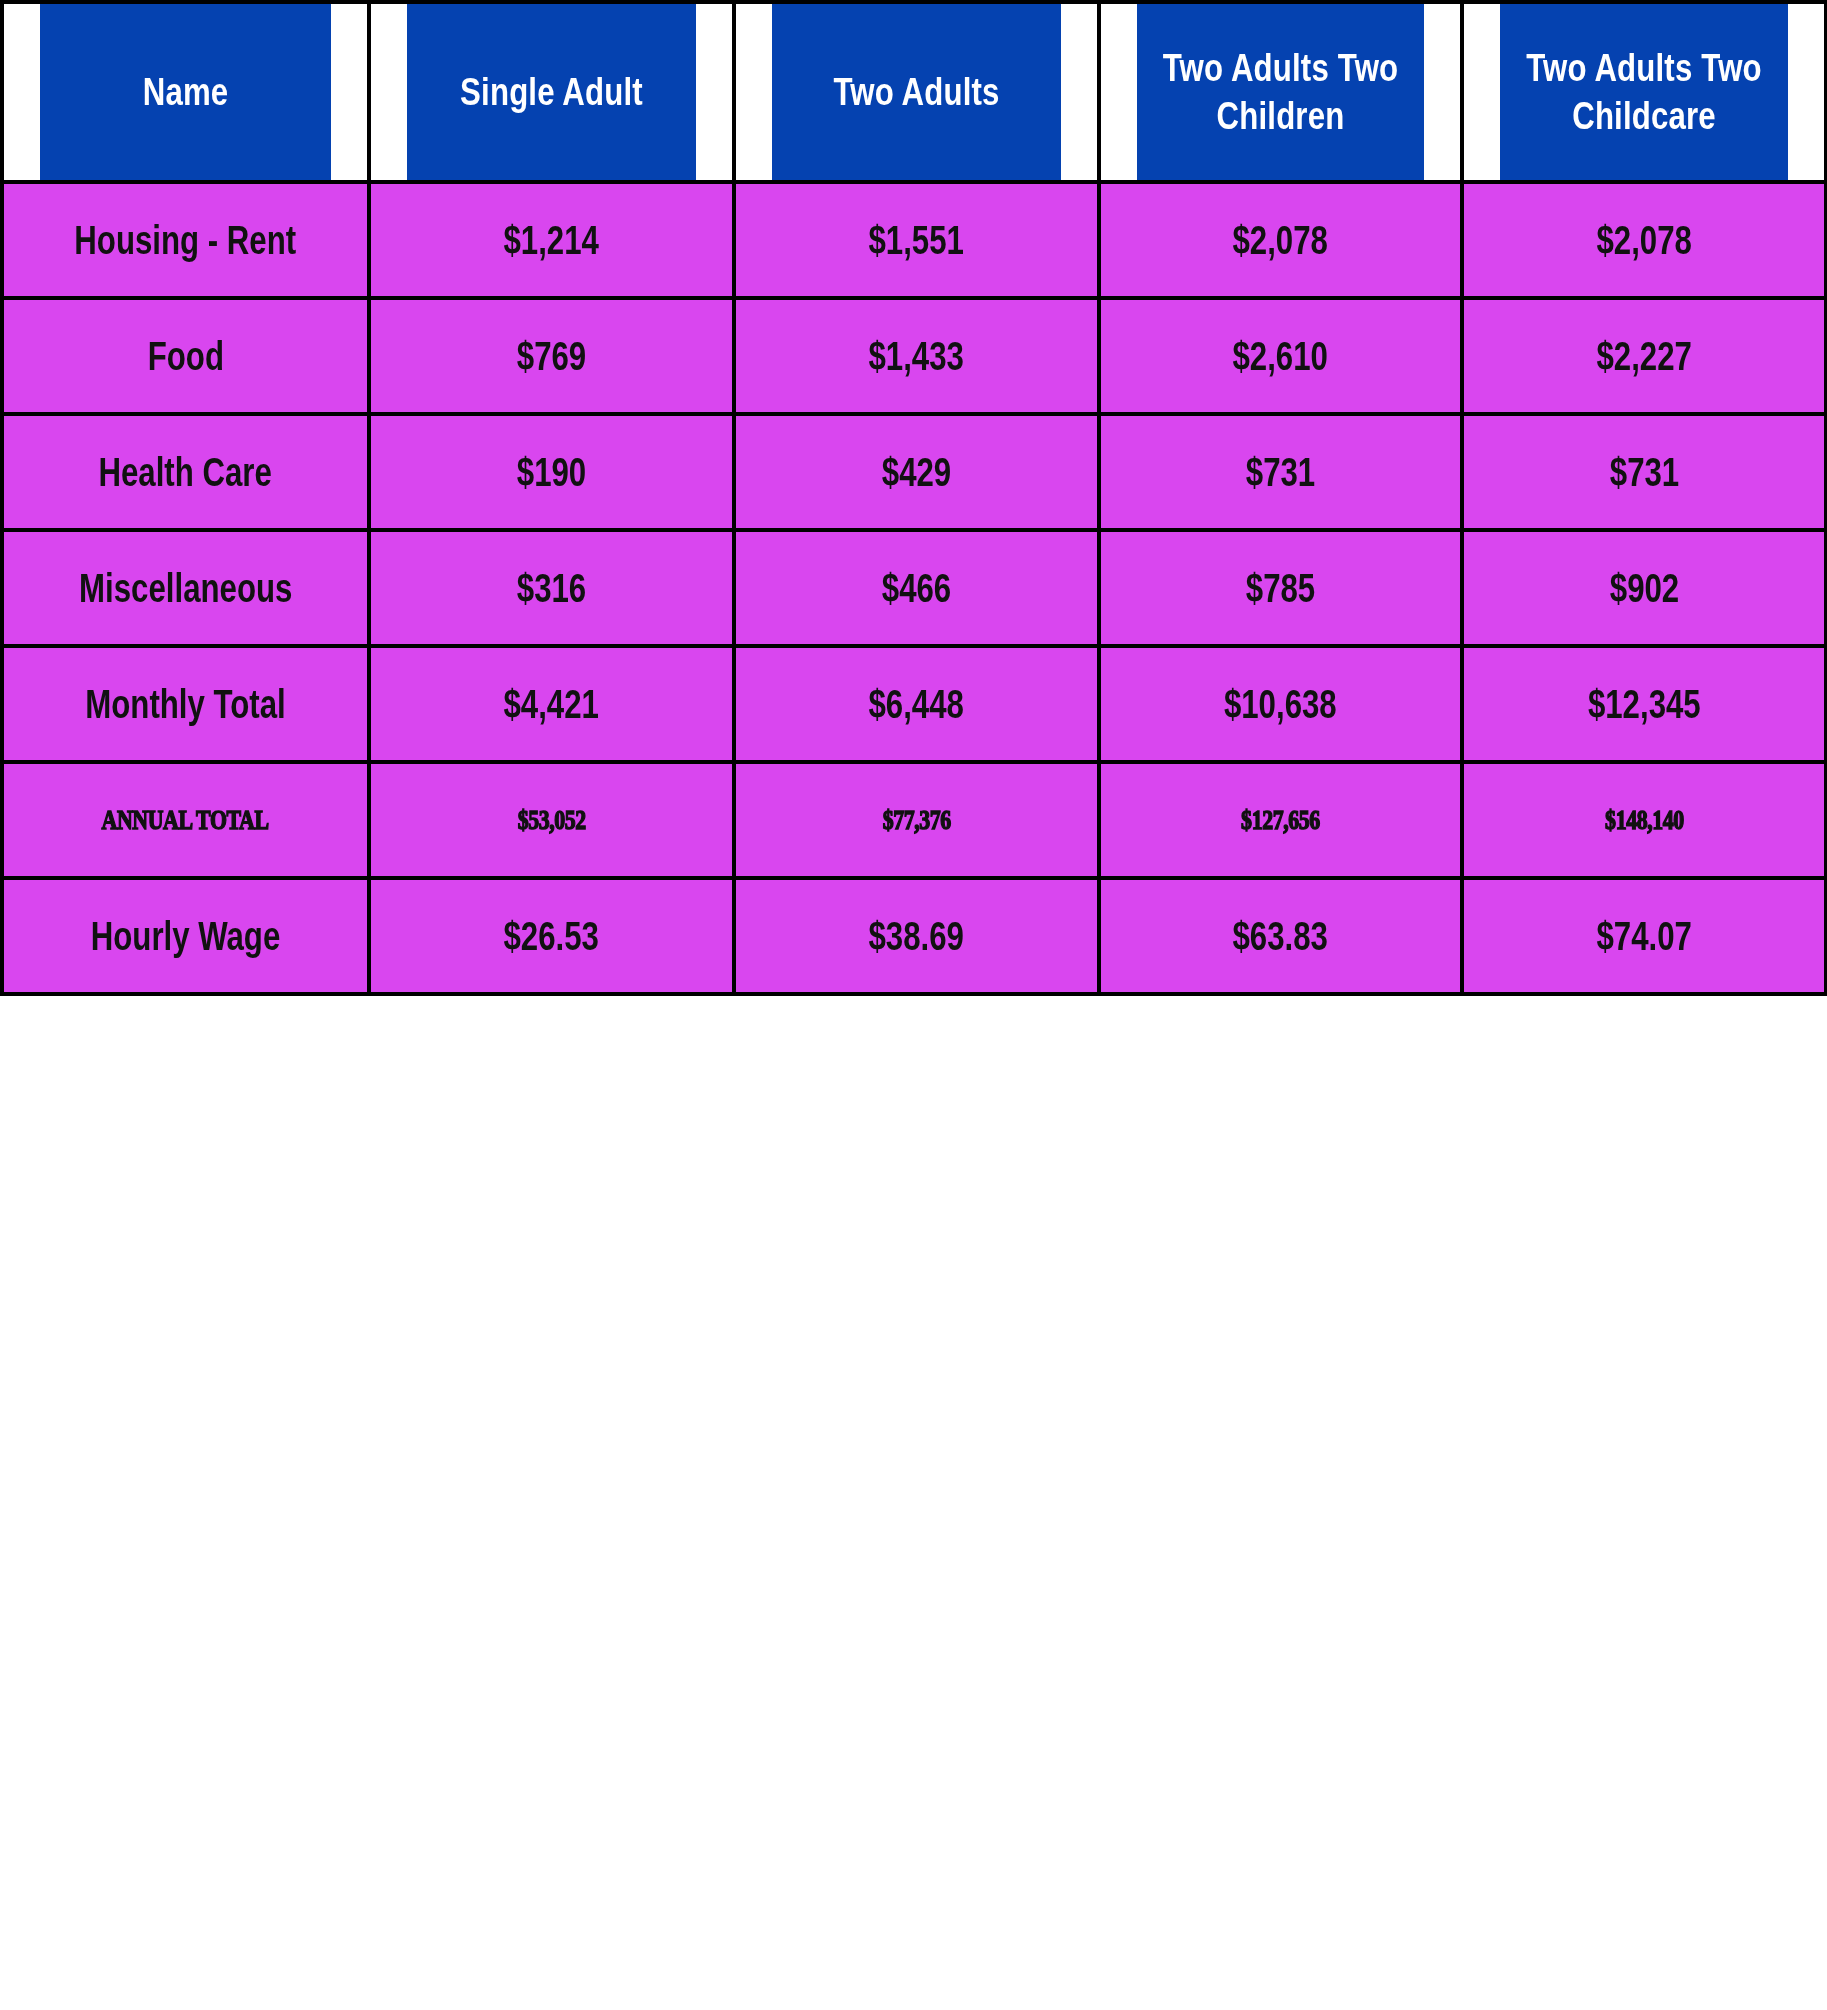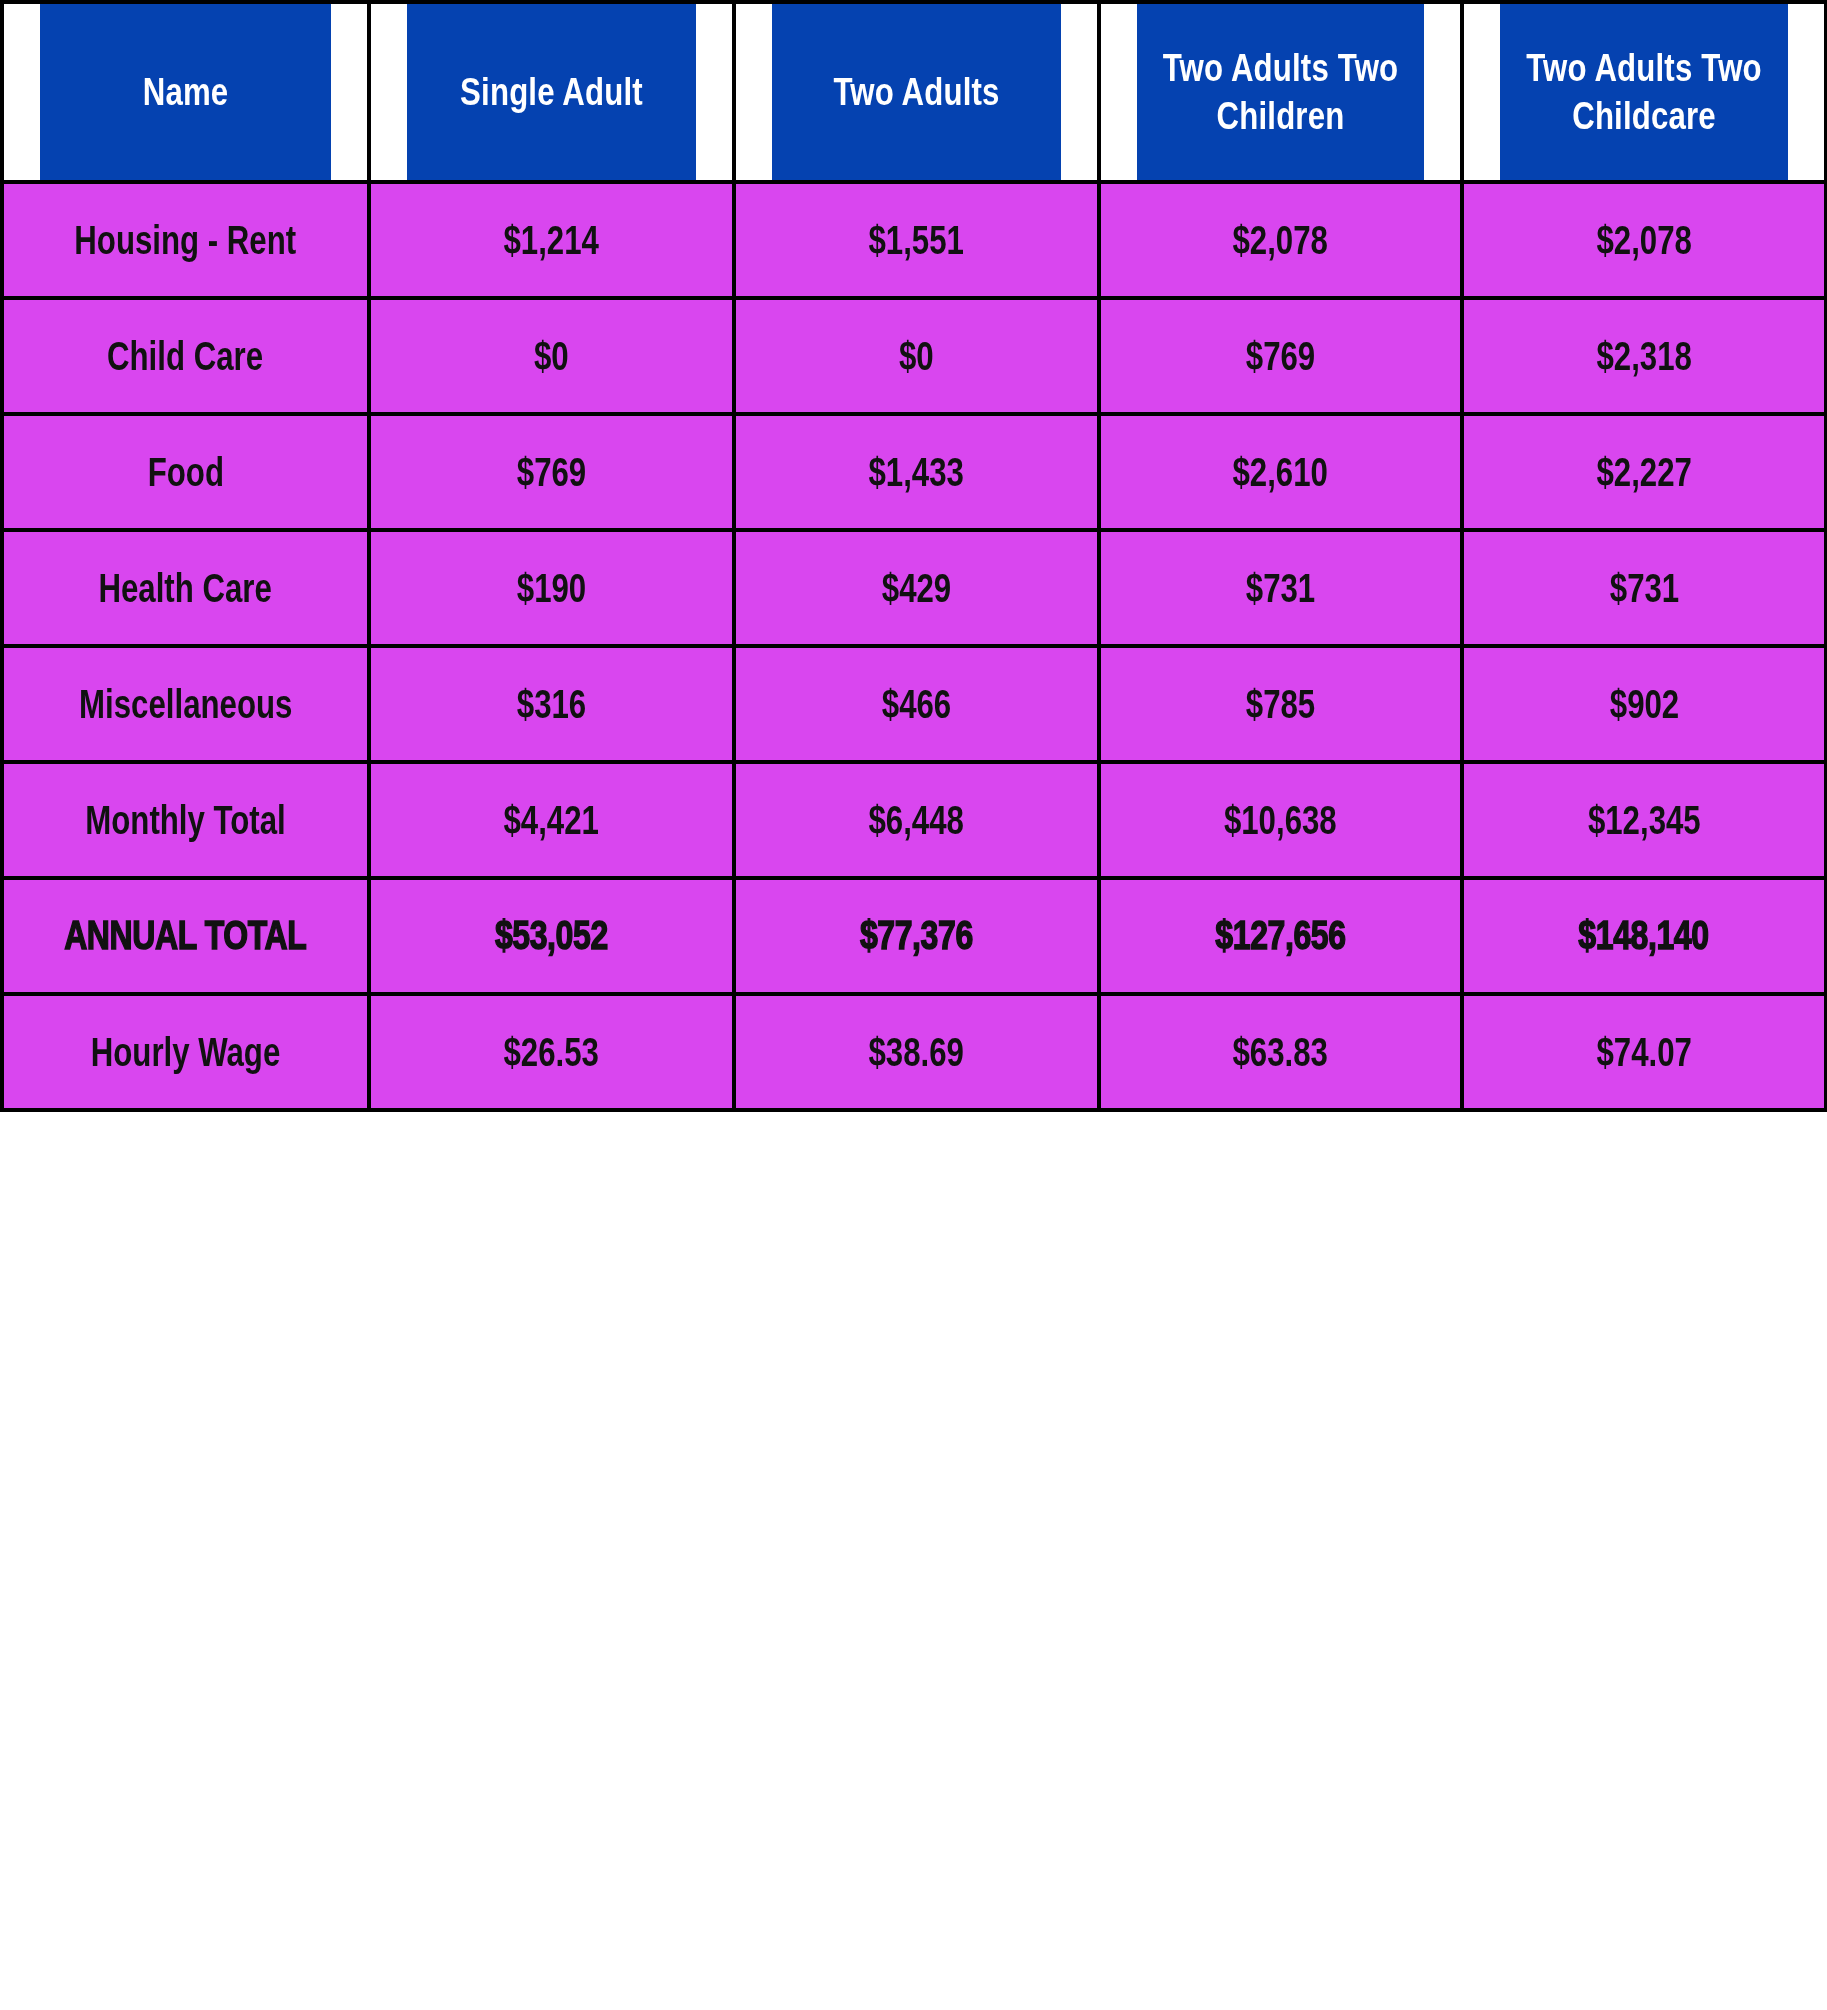--- a/index.html
+++ b/index.html
@@ -77,21 +77,22 @@
     transform-origin: center center;
   }
 
   tbody tr.row-annual td .cell-text {
     font-weight: bold;
     letter-spacing: -0.5px;
     -webkit-text-stroke: 1.5px #111111;
   }
 
   tbody tr.row-annual td {
-    font-size: 41px;
+    font-size: 28px;
+    font-family: Liberation Serif, serif;
   }
 
   
   tbody td.label-cell .cell-text {
     transform: scaleX(0.78);
   }
 </style>
 </head>
 <body>
 
@@ -113,27 +114,20 @@
         <th class="header-cell">Two Adults Two Childcare</th>
       </tr>
     </thead>
     <tbody id="table-body">
         <tr>
           <td class="label-cell"><span class="cell-text">Housing - Rent</span></td>
           <td><span class="cell-text">$1,214</span></td>
           <td><span class="cell-text">$1,551</span></td>
           <td><span class="cell-text">$2,078</span></td>
           <td><span class="cell-text">$2,078</span></td>
-        </tr>
-        <tr>
-          <td class="label-cell"><span class="cell-text">Child Care</span></td>
-          <td><span class="cell-text">$0</span></td>
-          <td><span class="cell-text">$0</span></td>
-          <td><span class="cell-text">$769</span></td>
-          <td><span class="cell-text">$2,318</span></td>
         </tr>
         <tr>
           <td class="label-cell"><span class="cell-text">Food</span></td>
           <td><span class="cell-text">$769</span></td>
           <td><span class="cell-text">$1,433</span></td>
           <td><span class="cell-text">$2,610</span></td>
           <td><span class="cell-text">$2,227</span></td>
         </tr>
         <tr>
           <td class="label-cell"><span class="cell-text">Health Care</span></td>

